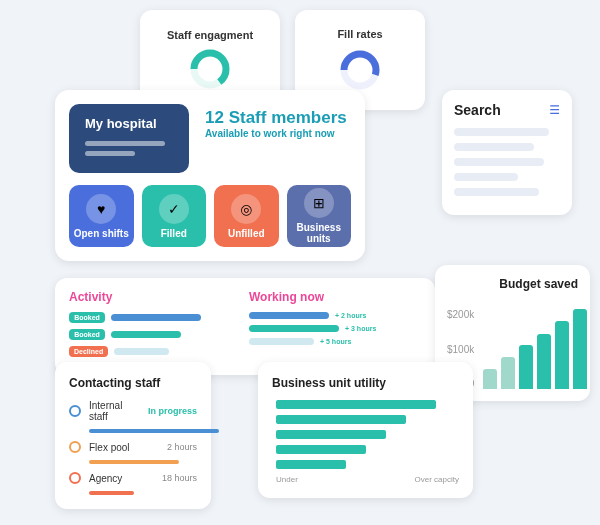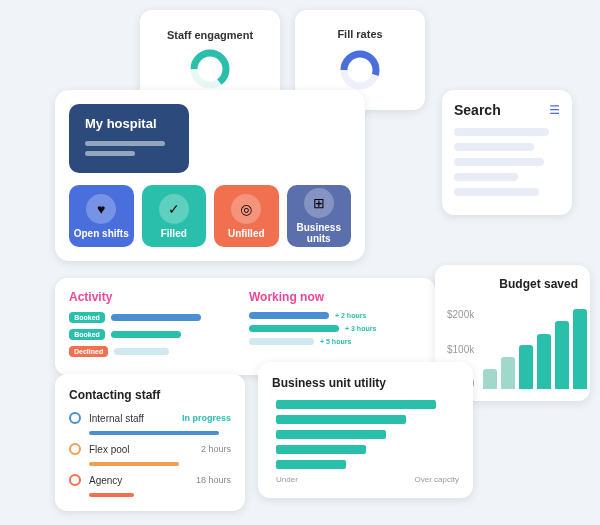--- a/index.html
+++ b/index.html
@@ -301,22 +301,22 @@
     .bar-col {
       width: 14px;
       border-radius: 3px 3px 0 0;
     }
 
     .bar-teal-chart { background: #2abfaa; }
     .bar-light-chart { background: #a0d8cc; }
 
     
     .card-contacting {
-      width: 190px;
-      top: 374px;
+      width: 156px;
+      top: 362px;
       left: 55px;
       padding: 14px;
     }
 
     .contact-title {
       font-size: 12px;
       font-weight: 700;
       color: #222;
       margin-bottom: 10px;
     }
@@ -421,20 +421,24 @@
     </svg>
   </div>
 </div>
 
 <div class="card card-main">
   <div class="main-header">
     <div class="my-hospital-box">
       <div class="my-hospital-title">My hospital</div>
       <div class="hospital-bar w80"></div>
       <div class="hospital-bar w50"></div>
+    </div>
+    <div class="staff-info">
+      <div class="staff-count">12 Staff members</div>
+      <div class="staff-subtitle">Available to work right now</div>
     </div>
   </div>
   <div class="icon-row">
     <div class="icon-btn btn-open">
       <div class="icon-circle">♥</div>
       <span class="icon-btn-label">Open shifts</span>
     </div>
     <div class="icon-btn btn-filled">
       <div class="icon-circle">✓</div>
       <span class="icon-btn-label">Filled</span>

